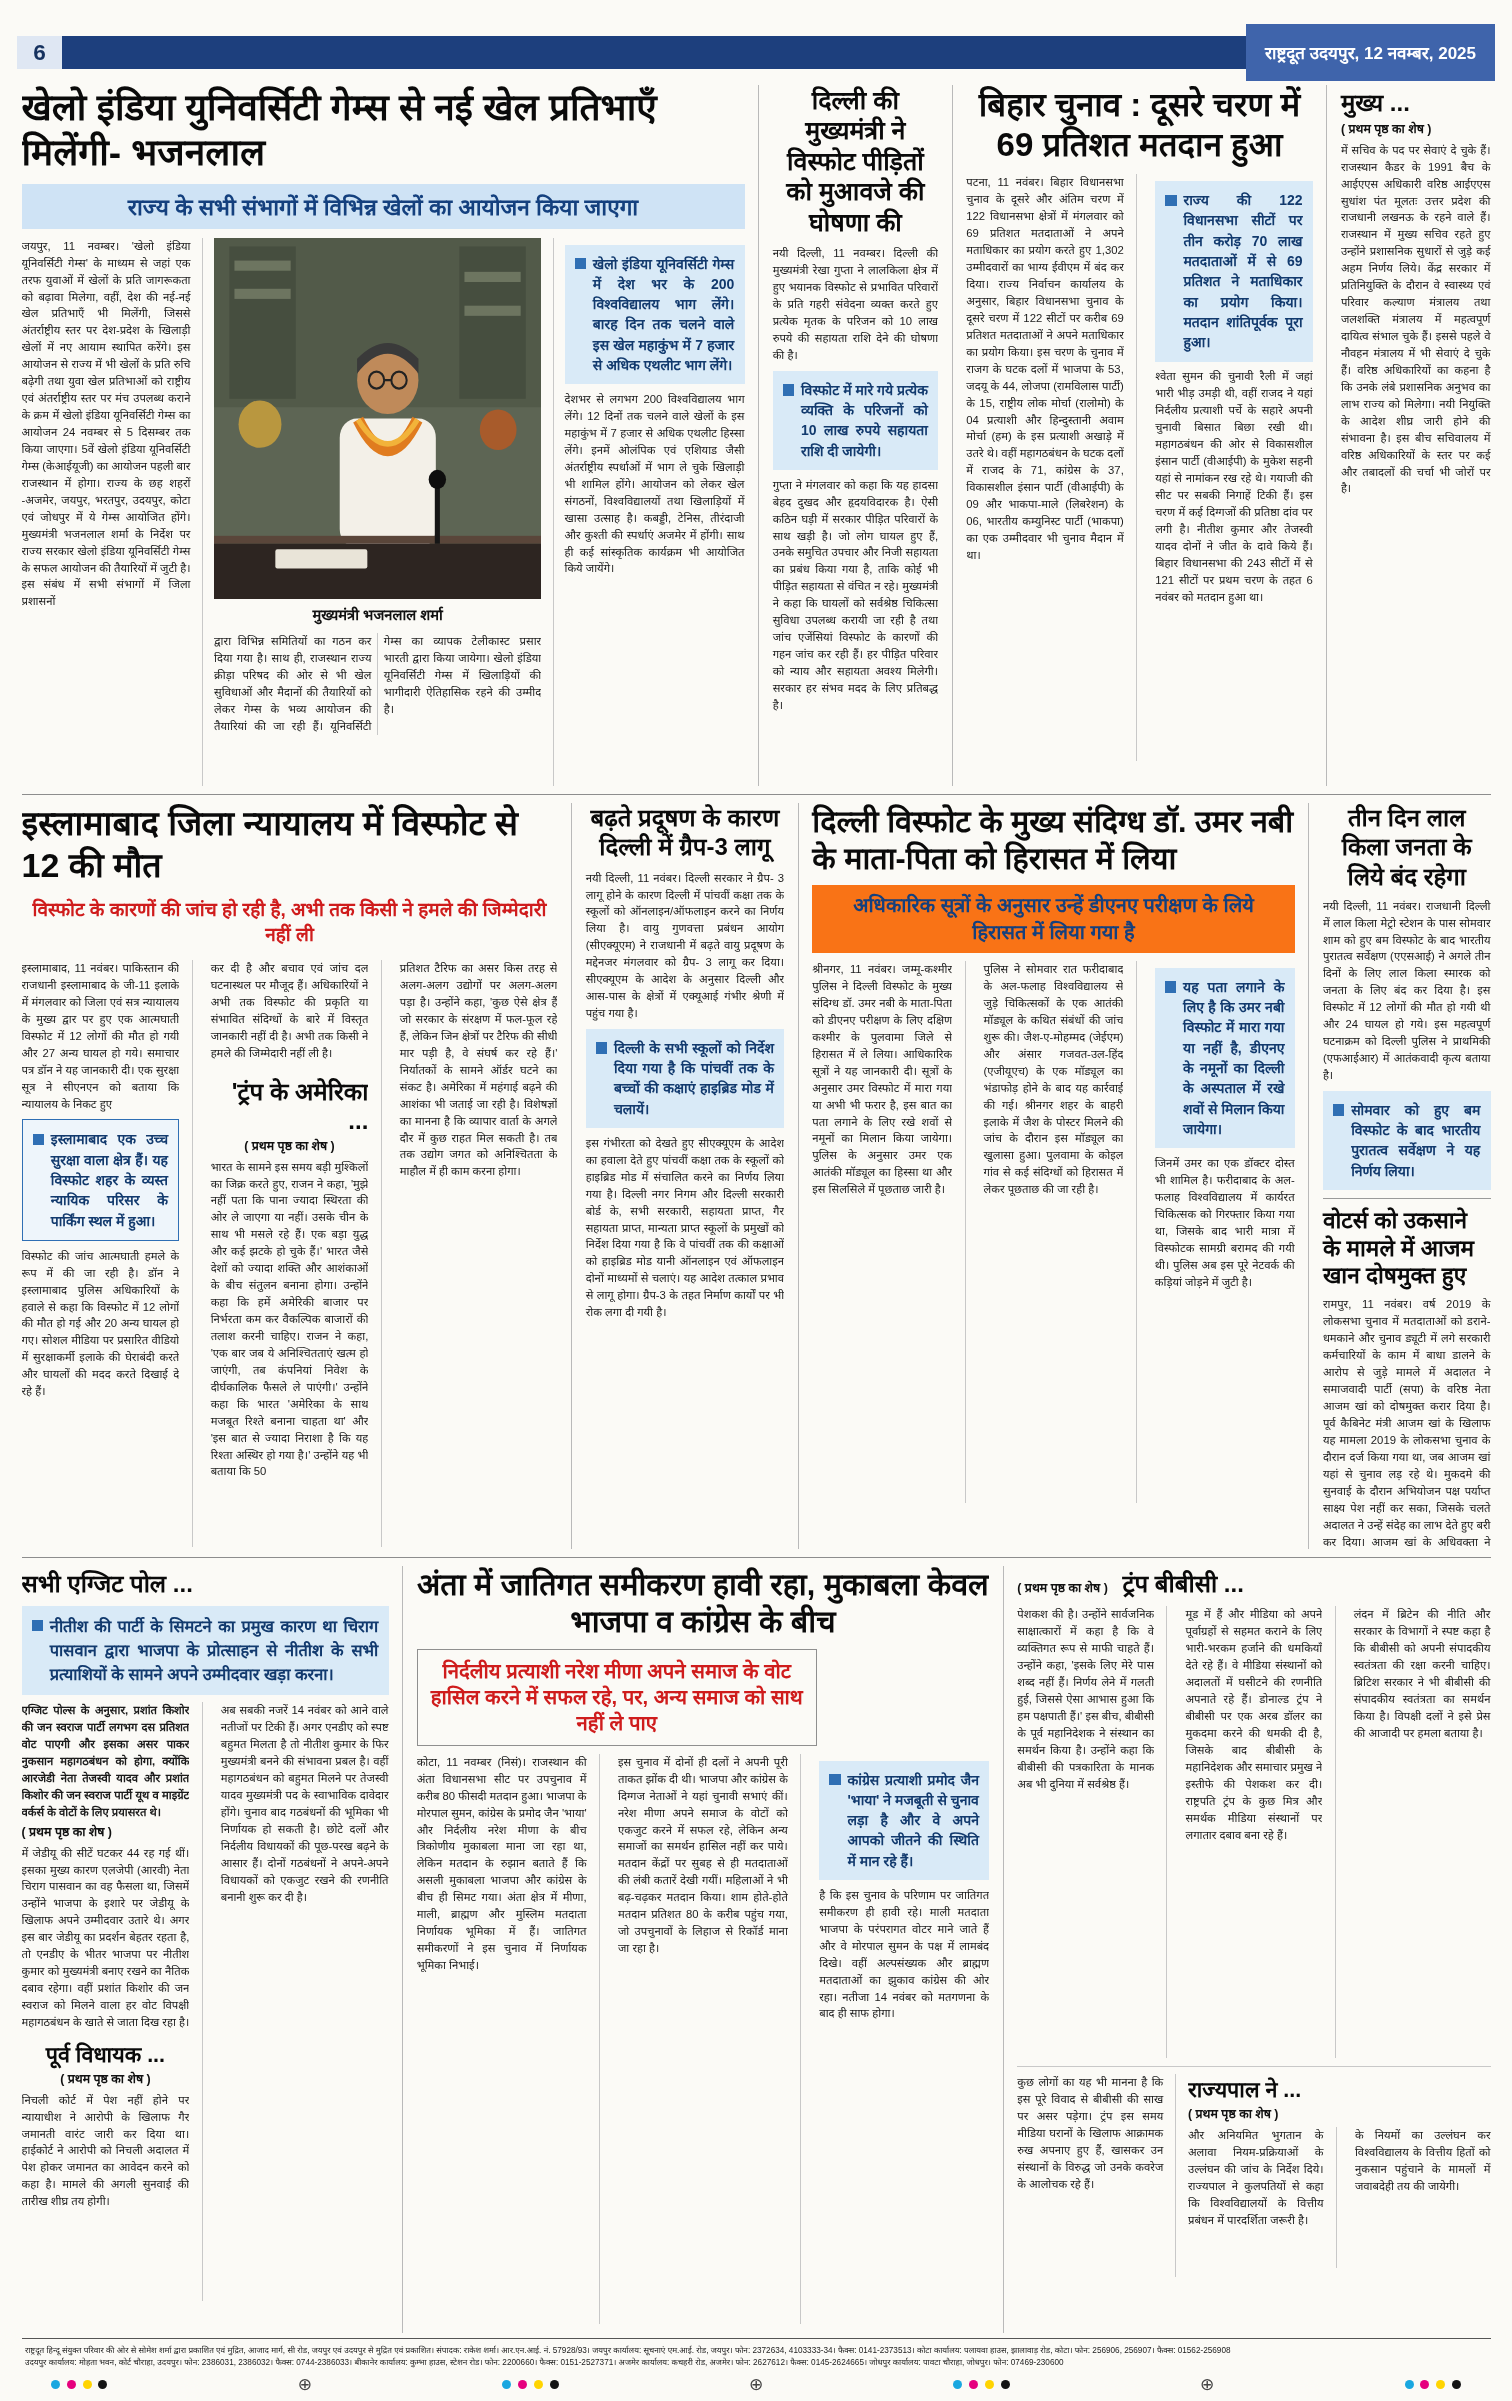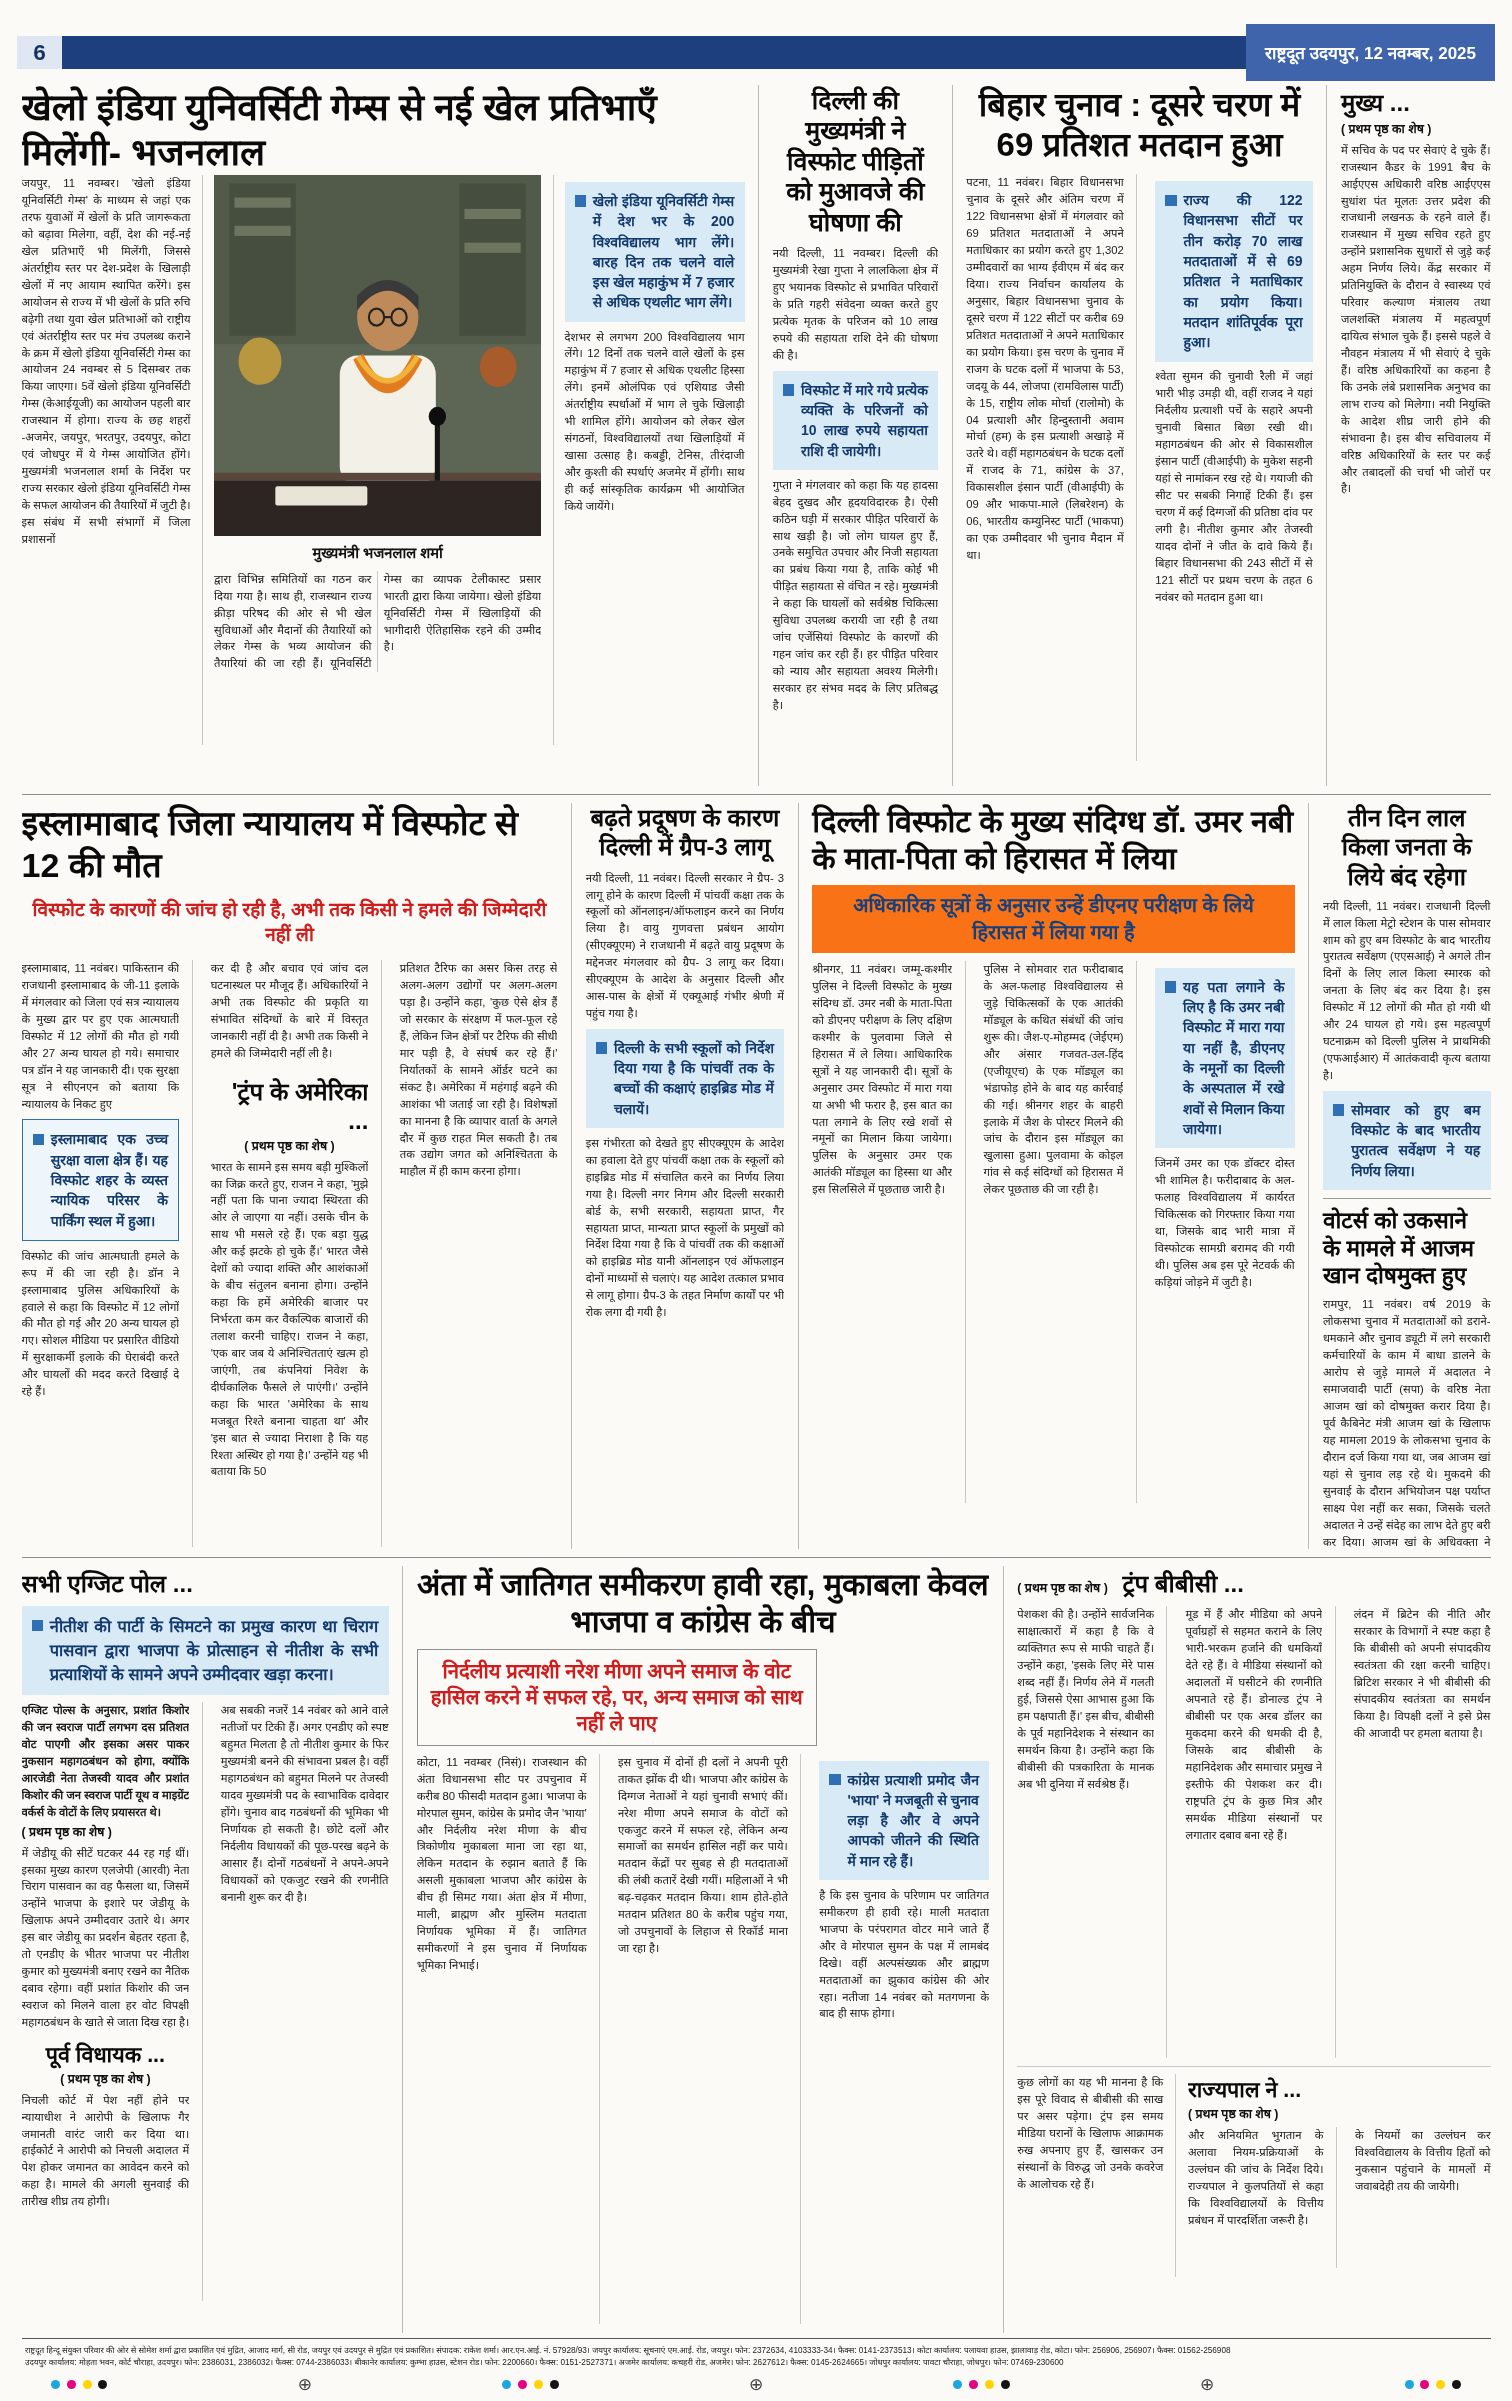--- a/index.html
+++ b/index.html
@@ -70,20 +70,21 @@
 
   <div class="topbar">
     <div class="pagenum">6</div>
     <div class="masthead">राष्ट्रदूत उदयपुर, 12 नवम्बर, 2025</div>
   </div>
 
   <div class="row row1">
 
     <section style="width:723px;flex:none">
       <h1 class="h66">खेलो इंडिया युनिवर्सिटी गेम्स से नई खेल प्रतिभाएँ मिलेंगी- भजनलाल</h1>
+      <div class="bluebar">राज्य के सभी संभागों में विभिन्न खेलों का आयोजन किया जाएगा</div>
       <div class="khelo-grid">
         <div class="kcol1 body">जयपुर, 11 नवम्बर। 'खेलो इंडिया यूनिवर्सिटी गेम्स' के माध्यम से जहां एक तरफ युवाओं में खेलों के प्रति जागरूकता को बढ़ावा मिलेगा, वहीं, देश की नई-नई खेल प्रतिभाएँ भी मिलेंगी, जिससे अंतर्राष्ट्रीय स्तर पर देश-प्रदेश के खिलाड़ी खेलों में नए आयाम स्थापित करेंगे। इस आयोजन से राज्य में भी खेलों के प्रति रुचि बढ़ेगी तथा युवा खेल प्रतिभाओं को राष्ट्रीय एवं अंतर्राष्ट्रीय स्तर पर मंच उपलब्ध कराने के क्रम में खेलो इंडिया यूनिवर्सिटी गेम्स का आयोजन 24 नवम्बर से 5 दिसम्बर तक किया जाएगा। 5वें खेलो इंडिया यूनिवर्सिटी गेम्स (केआईयूजी) का आयोजन पहली बार राजस्थान में होगा। राज्य के छह शहरों -अजमेर, जयपुर, भरतपुर, उदयपुर, कोटा एवं जोधपुर में ये गेम्स आयोजित होंगे। मुख्यमंत्री भजनलाल शर्मा के निर्देश पर राज्य सरकार खेलो इंडिया यूनिवर्सिटी गेम्स के सफल आयोजन की तैयारियों में जुटी है। इस संबंध में सभी संभागों में जिला प्रशासनों</div>
         <div class="kmid">
           <svg class="photo" viewBox="0 0 640 640" preserveAspectRatio="none" role="img">
             <rect width="640" height="640" fill="#5d6554"></rect>
             <rect x="0" y="0" width="640" height="300" fill="#525a49"></rect>
             <rect x="30" y="15" width="130" height="270" fill="#464e3f"></rect>
             <rect x="480" y="15" width="130" height="270" fill="#464e3f"></rect>
             <rect x="40" y="40" width="110" height="18" fill="#6d7560"></rect>
             <rect x="40" y="90" width="110" height="18" fill="#6d7560"></rect>

